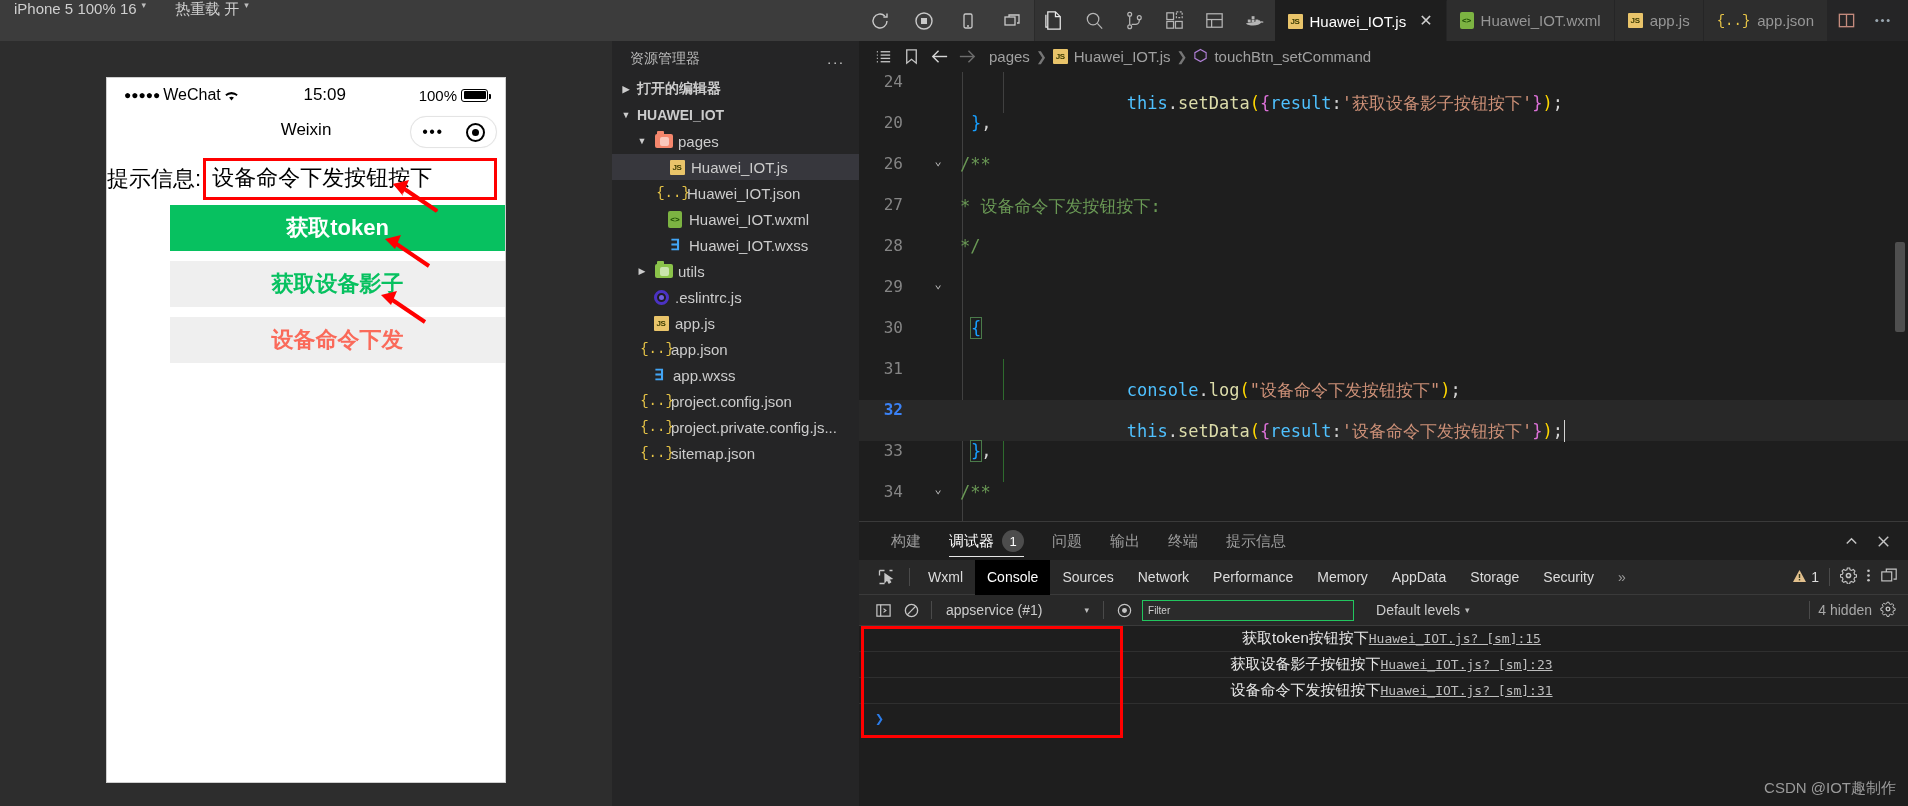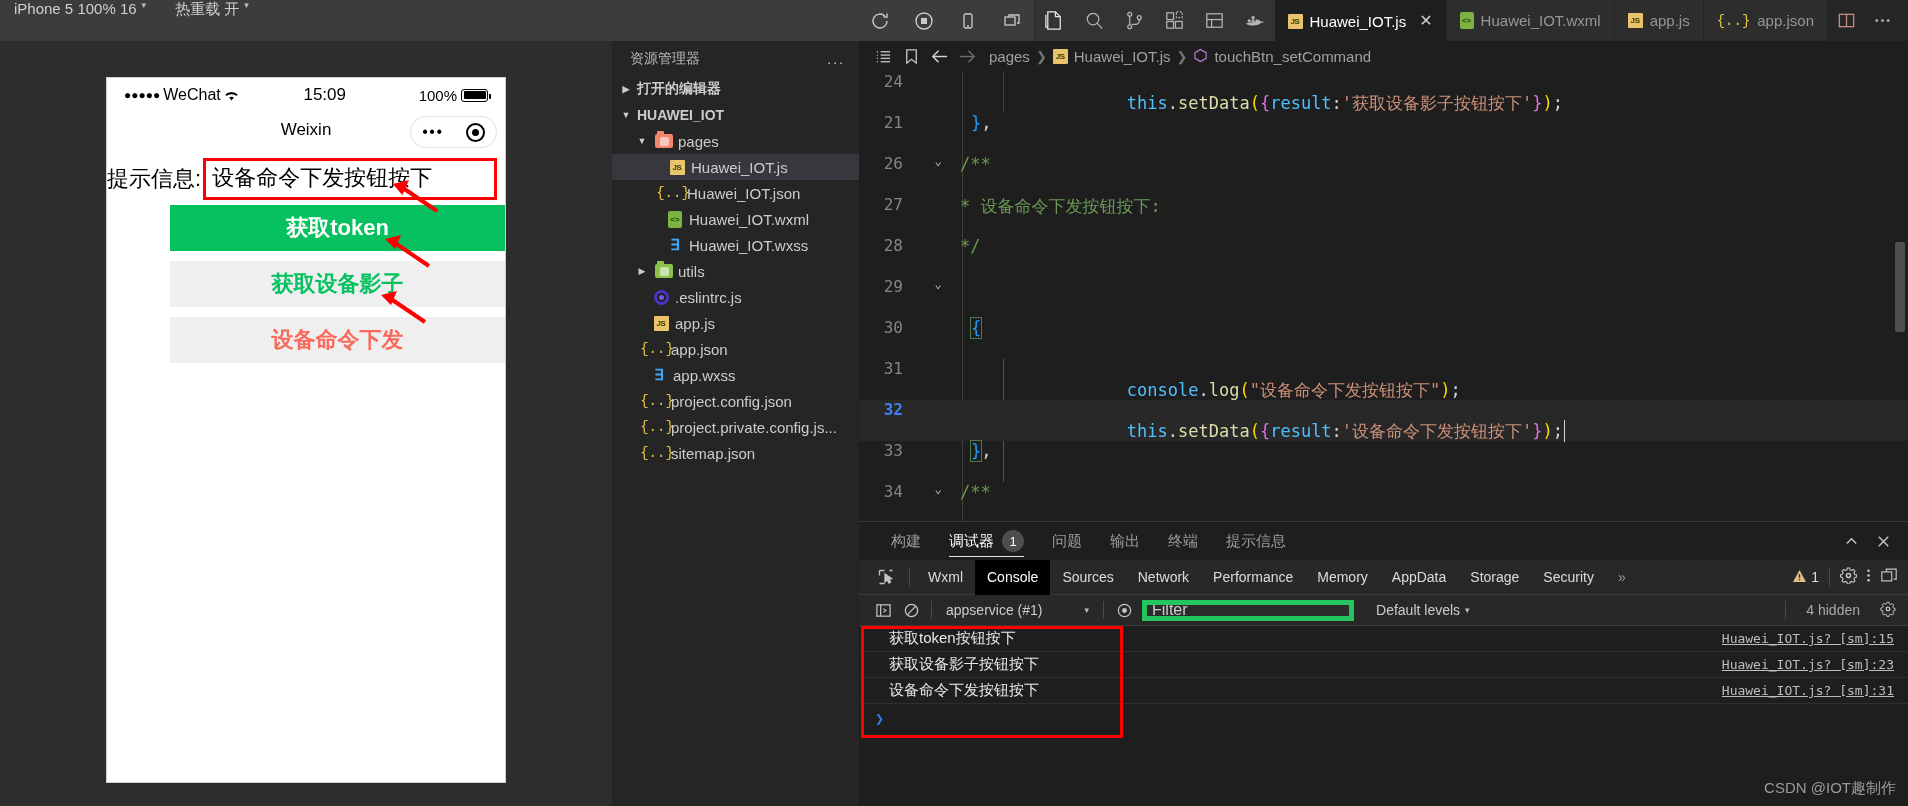--- a/index.html
+++ b/index.html
@@ -297,32 +297,32 @@
   .warn-tri { color: #e2c08d; font-size: 14px; }
 
   .console-bar {
     height: 31px; display: flex; align-items: center;
     background: #282828; border-bottom: 1px solid #3a3a3a;
     padding-left: 10px; gap: 0; font-size: 14px; color: #cccccc;
   }
   .cb-ico { width: 28px; height: 31px; display: flex; align-items: center; justify-content: center; }
   .ctx-select { display: flex; align-items: center; gap: 42px; padding: 0 8px; }
   .filter-input {
-    width: 212px; height: 21px; background: #2b2b2b; border: 5px solid #22c55e;
-    color: #cccccc; font-size: 16px; padding: 0 5px; margin-left: 4px;
+    width: 212px; height: 21px; background: #2b2b2b; border: 1px solid #22c55e;
+    color: #cccccc; font-size: 10px; padding: 0 5px; margin-left: 4px;
     font-family: "Liberation Sans", sans-serif;
   }
   .filter-input::placeholder { color: #cccccc; }
   .levels { margin-left: 22px; display: flex; align-items: center; gap: 5px; }
-  .cb-right { margin-left: auto; display: flex; align-items: center; gap: 20px; padding-right: 12px; color: #a8a8a8; padding-left: 8px; }
+  .cb-right { margin-left: auto; display: flex; align-items: center; gap: 8px; padding-right: 12px; color: #a8a8a8; padding-left: 8px; }
   .cb-vdiv { width:1px; height: 18px; background: #4a4a4a; }
 
   .console-body { flex: 1; position: relative; overflow: hidden; background: #1e1e1e; }
   .clog {
-    height: 26px; display: flex; align-items: center; justify-content: space-between;
+    height: 26px; display: flex; align-items: center; justify-content: center;
     border-bottom: 1px solid #2f2f2f; padding: 0 14px 0 30px;
     font-size: 15px; color: #e8e8e8;
   }
   .clog .msg { font-family: "Liberation Sans", sans-serif; }
   .clog .src {
     font-family: "DejaVu Sans Mono", monospace; font-size: 13px;
     color: #bdbdbd; text-decoration: underline;
   }
   .prompt-row {
     height: 30px; display: flex; align-items: center; padding-left: 16px;
@@ -701,21 +701,21 @@
 
         <div class="cline">
           <span class="gutter-num">24</span>
           <span class="fold"></span>
           <span class="ctext" style="padding-left:55px">
             <span class="t-lblue">this</span><span class="t-white">.</span><span class="t-yellow">setData</span><span class="t-gold">(</span><span class="t-bracket2">{</span><span class="t-lblue">result</span><span class="t-white">:</span><span class="t-orange">'获取设备影子按钮按下'</span><span class="t-bracket2">}</span><span class="t-gold">)</span><span class="t-white">;</span>
           </span>
         </div>
 
         <div class="cline">
-          <span class="gutter-num">21</span>
+          <span class="gutter-num">20</span>
           <span class="fold"></span>
           <span class="ctext" style="padding-left:22px"><span class="t-bracket3">}</span><span class="t-white">,</span></span>
         </div>
 
         <div class="cline">
           <span class="gutter-num">26</span>
           <span class="fold">⌄</span>
           <span class="ctext t-green" style="padding-left:11px">/**</span>
         </div>
 

